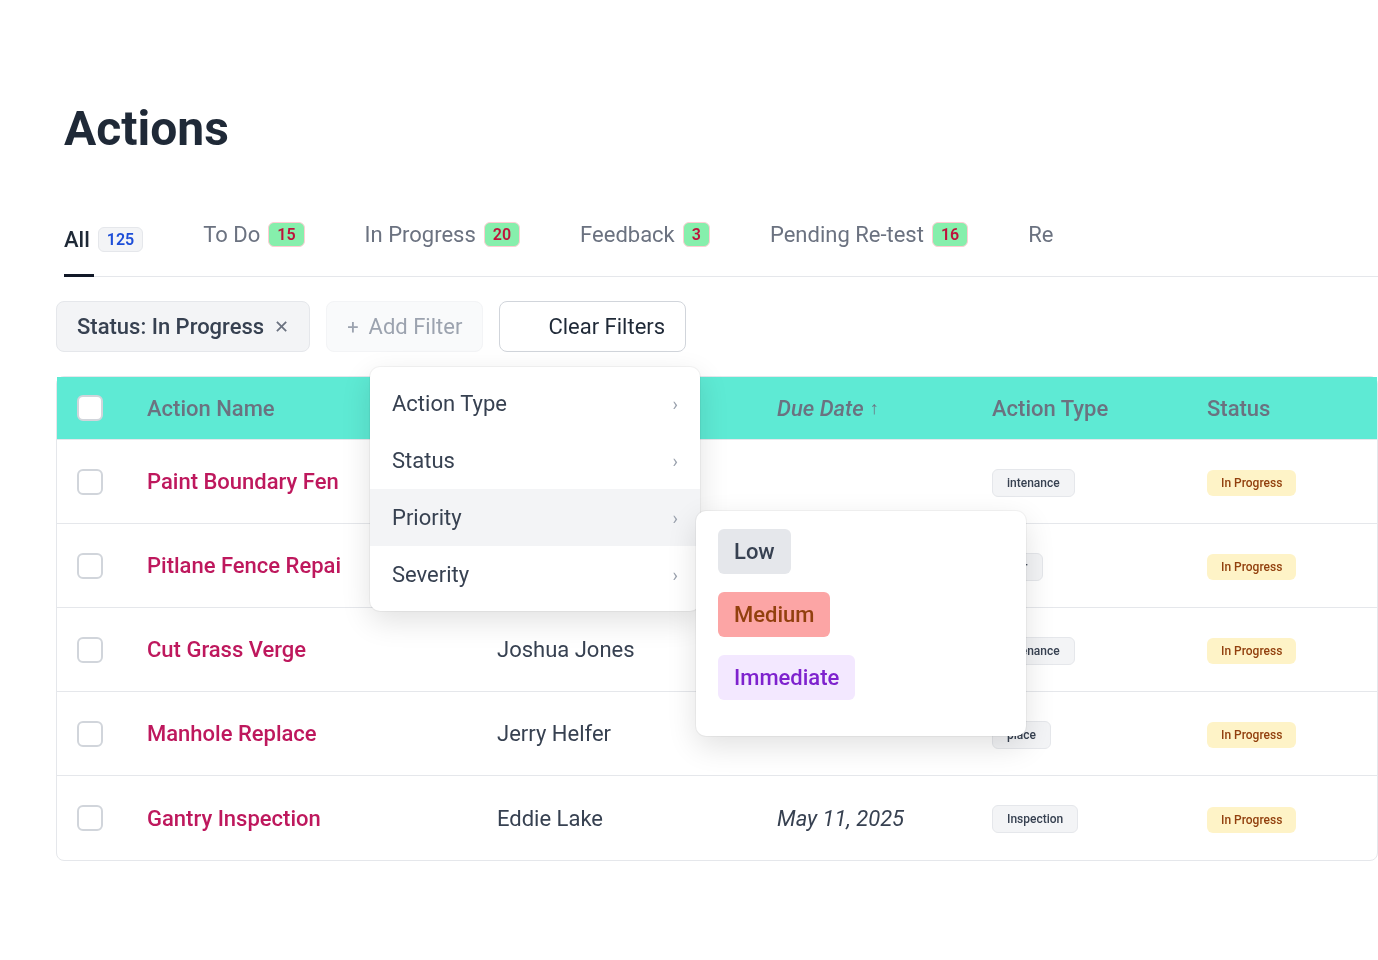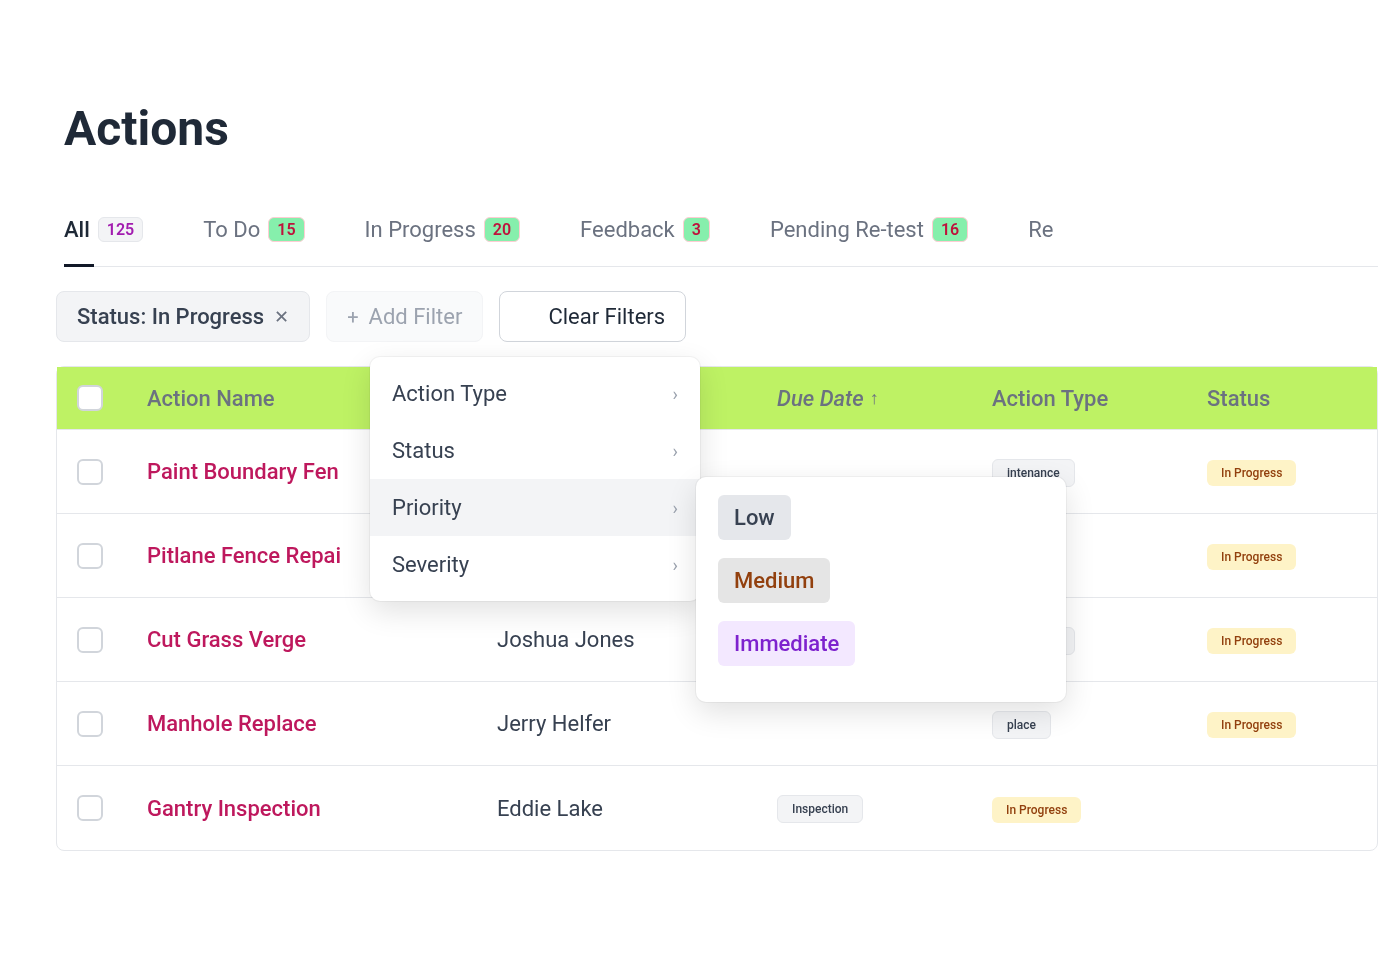--- a/index.html
+++ b/index.html
@@ -33,33 +33,34 @@
       gap: 8px;
       font-size: 22px;
       color: #6b7280;
       padding-bottom: 24px;
       cursor: pointer;
       position: relative;
     }
     .tab.active {
       color: #1f2937;
       font-weight: 500;
+      margin-top: 10px;
     }
     .tab.active::after {
       content: '';
       position: absolute;
       left: 0;
       bottom: -1px;
       width: 30px;
       height: 3px;
       background: #111827;
     }
     .tab-count {
       background: #f3f4f6;
-      color: #a21caf;
+      color: #1d4ed8;
       font-size: 16px;
       padding: 2px 8px;
       border-radius: 6px;
       font-weight: 600;
       border: 1px solid #e5e7eb;
     }
     .tab-count.red {
       background: #86efac;
       color: #be123c;
       border: 1px solid #fecdd3;
@@ -109,21 +110,21 @@
       margin-left: -8px;
       position: relative;
     }
     .table {
       border: 1px solid #e5e7eb;
       border-radius: 8px;
       overflow: visible;
     }
     .thead {
       display: flex;
-      background: #bef264;
+      background: #5eead4;
       border-bottom: 1px solid #e5e7eb;
       padding: 18px 0;
     }
     .th, .td {
       padding: 0 20px;
       font-size: 22px;
     }
     .th {
       color: #6b7280;
       font-weight: 500;
@@ -168,21 +169,21 @@
     .pill-type {
       background: #f3f4f6;
       color: #374151;
       border: 1px solid #e5e7eb;
     }
     .pill-status-inprogress {
       background: #fef3c7;
       color: #92400e;
     }
     .pill-low { background: #e5e7eb; color: #374151; }
-    .pill-medium { background: #e5e5e5; color: #92400e; }
+    .pill-medium { background: #fca5a5; color: #92400e; }
     .pill-high { background: #fecdd3; color: #be123c; }
     .pill-immediate { background: #f3e8ff; color: #7e22ce; }
 
     .dropdown {
       position: absolute;
       top: 90px;
       left: 314px;
       background: #fff;
       border-radius: 10px;
       width: 330px;
@@ -201,25 +202,25 @@
     }
     .dropdown-item.highlighted {
       background: #f3f4f6;
     }
     .chevron-right {
       color: #9ca3af;
       font-size: 18px;
     }
     .submenu {
       position: absolute;
-      top: 210px;
+      top: 234px;
       left: 640px;
       background: #fff;
       border-radius: 10px;
-      width: 370px;
+      width: 330px;
       box-shadow: 0 10px 30px rgba(0,0,0,0.12), 0 0 0 1px rgba(0,0,0,0.04);
       z-index: 11;
       padding: 18px 22px;
     }
     .submenu .pill {
       margin-bottom: 14px;
       font-size: 22px;
       padding: 10px 16px;
       cursor: pointer;
       display: inline-block;
@@ -352,19 +353,20 @@
           <div class="td col-due"></div>
           <div class="td col-type"><span class="pill pill-type">place</span></div>
           <div class="td col-status"><span class="pill pill-status-inprogress">In Progress</span></div>
         </div>
         <div class="tr">
           <div class="td col-check">
               <div class="checkbox"></div>
             </div>
           <div class="td col-name">Gantry Inspection</div>
           <div class="td col-assignee">Eddie Lake</div>
+          <div class="td col-due">May 11, 2025</div>
           <div class="td col-type"><span class="pill pill-type">Inspection</span></div>
           <div class="td col-status"><span class="pill pill-status-inprogress">In Progress</span></div>
         </div>
       </div>
     </div>
   </div>
 </div>
 
 </body></html>

